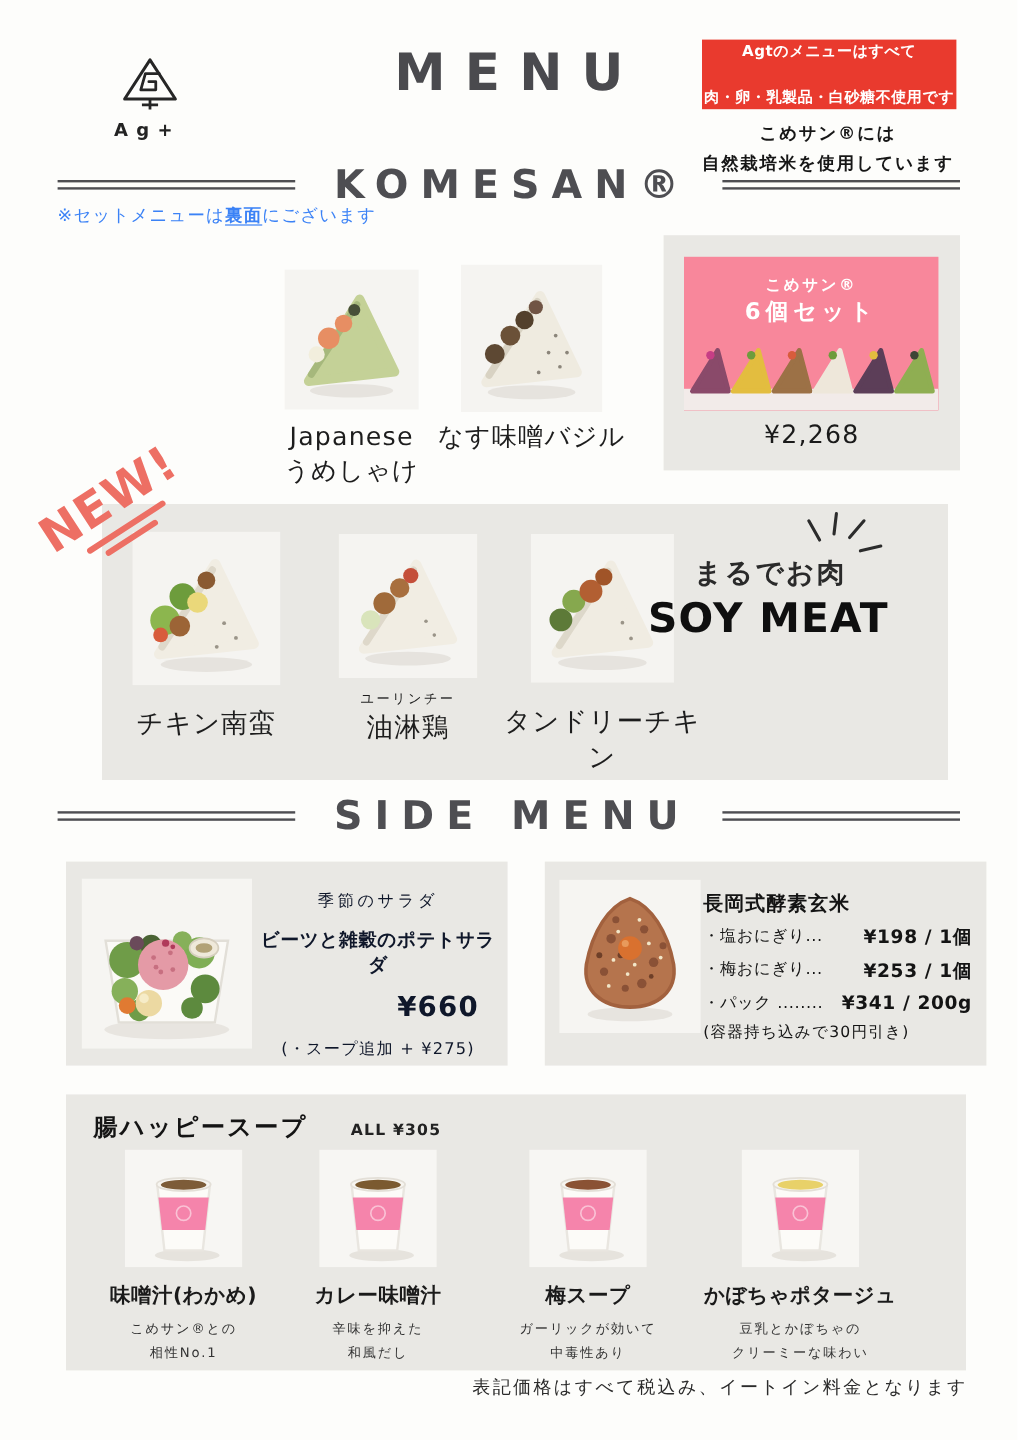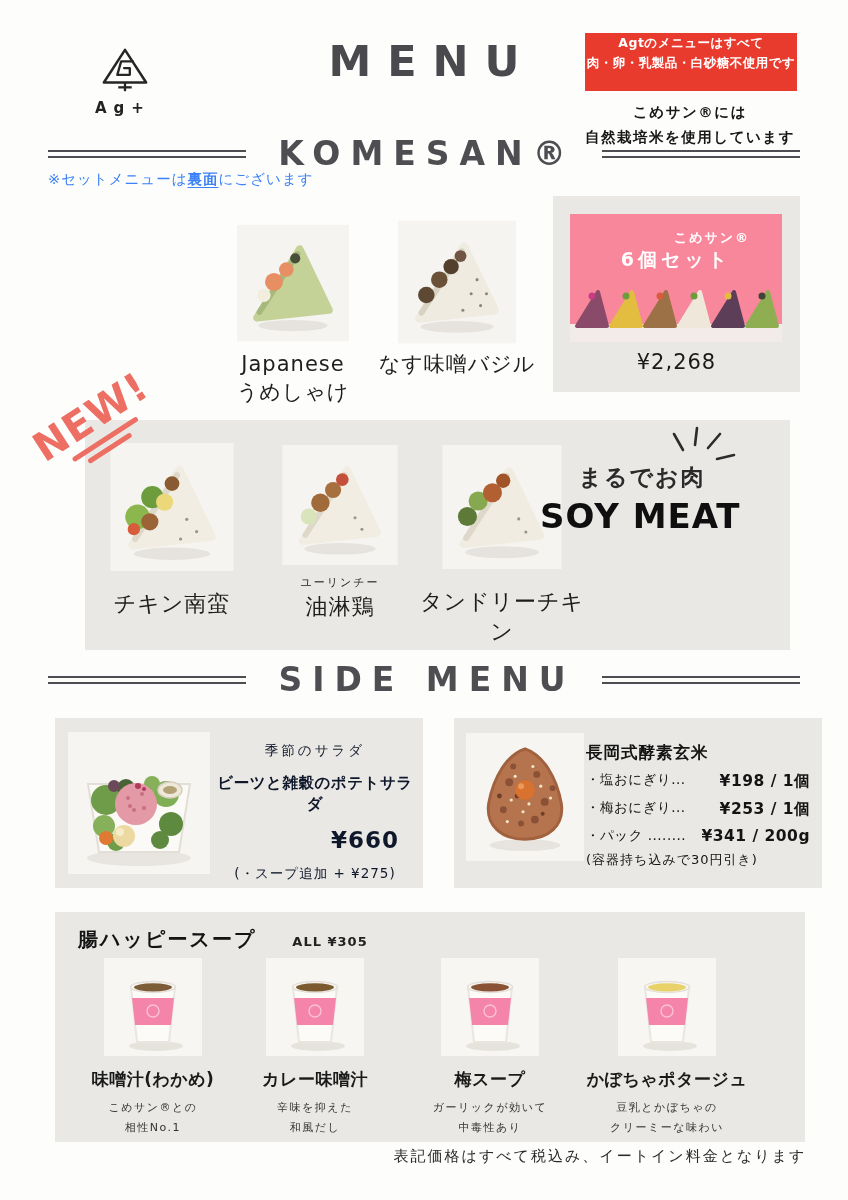--- a/index.html
+++ b/index.html
@@ -8,21 +8,21 @@
   .page *{box-sizing:border-box;}
   .abs{position:absolute;}
 
   
   .logo{left:95px;top:46px;width:80px;}
   .logo svg{display:block;margin-left:2px;}
   .logo-text{font-size:15px;font-weight:600;letter-spacing:7px;color:#232323;margin-top:3px;}
   .title{left:0;top:36px;width:848px;text-align:center;font-size:43px;font-weight:600;
          letter-spacing:16px;padding-left:16px;color:#4a4a4e;}
   .banner{left:585px;top:33px;width:212px;height:58px;background:#e93a2e;color:#ffffff;
-          display:flex;flex-direction:column;justify-content:flex-start;align-items:center;
+          display:flex;flex-direction:column;justify-content:space-between;align-items:center;
           font-weight:700;font-size:12.5px;line-height:1.6;letter-spacing:0.5px;text-align:center;}
   .rice-note{left:565px;top:100px;width:250px;text-align:center;font-size:14.5px;font-weight:600;
              letter-spacing:1.5px;line-height:1.7;color:#171717;}
 
   
   .heading-row{left:48px;width:752px;display:flex;align-items:center;}
   .k-heading{top:134px;}
   .s-heading{top:660px;}
   .dline{flex:1;height:8px;border-top:2.5px solid #4e4e52;border-bottom:2.5px solid #4e4e52;}
   .heading-text{margin:0 26px;font-size:33px;font-weight:600;letter-spacing:10px;color:#4e4e52;
@@ -36,21 +36,21 @@
   .item-label{margin-top:6px;font-size:21px;font-weight:500;color:#1d1d1d;letter-spacing:1px;line-height:1.35;}
   .row2 .item-label{margin-top:18px;font-size:22px;}
   .furigana{margin-top:10px;font-size:11px;letter-spacing:2px;color:#1d1d1d;font-weight:500;}
   .row2 .furigana + .item-label{margin-top:2px;}
 
   
   .set-card{left:553px;top:196px;width:247px;height:196px;background:#e9e8e4;}
   .pink-card{position:absolute;left:17px;top:18px;width:212px;height:128px;background:#f8879b;overflow:hidden;}
   .pink-card svg{position:absolute;left:0;bottom:0;display:block;}
   .pc-l1{position:absolute;top:15px;width:100%;text-align:center;color:#ffffff;font-size:13px;
-         font-weight:700;letter-spacing:2px;z-index:2;margin-left:36px;}
+         font-weight:700;letter-spacing:2px;z-index:2;}
   .pc-l2{position:absolute;top:33px;width:100%;text-align:center;color:#ffffff;font-size:19px;
          font-weight:700;letter-spacing:4px;z-index:2;}
   .set-price{position:absolute;top:154px;width:100%;text-align:center;font-size:21px;font-weight:500;
              color:#1a1a1a;letter-spacing:1px;}
 
   
   .soy-box{left:85px;top:420px;width:705px;height:230px;background:#e9e8e4;}
   .new-badge{left:30px;top:392px;width:132px;transform:rotate(-33deg);transform-origin:center;
              text-align:center;color:#ed6f64;z-index:3;}
   .new-text{font-size:40px;font-weight:800;letter-spacing:1px;}
@@ -139,21 +139,21 @@
       <line x1="20" y1="78" x2="54" y2="26" stroke="#a3b67a" stroke-width="5" stroke-linecap="round" opacity="0.9"></line>
       <circle cx="24" cy="63" r="6" fill="#f2eedd"></circle>
       <circle cx="33" cy="51" r="8" fill="#e78e63"></circle>
       <circle cx="44" cy="40" r="6.5" fill="#e78e63"></circle>
       <circle cx="52" cy="30" r="4.5" fill="#474f38"></circle>
     </svg>
     <div class="item-label">Japanese</div>
     <div class="item-label" style="margin-top:0;">うめしゃけ</div>
   </div>
 
-  <div class="food-item" style="left:377px;top:220px;width:160px;">
+  <div class="food-item" style="left:363px;top:220px;width:160px;">
     <svg width="118" height="124" viewBox="0 0 100 104">
       <rect width="100" height="104" fill="#f5f4f1"></rect>
       <ellipse cx="50" cy="90" rx="31" ry="5" fill="#e6e3de"></ellipse>
       <polygon points="18,83 82,76 56,22" fill="#efebe0" stroke="#efebe0" stroke-width="7" stroke-linejoin="round"></polygon>
       <line x1="20" y1="78" x2="54" y2="26" stroke="#d6d0c0" stroke-width="5" stroke-linecap="round" opacity="0.9"></line>
       <circle cx="24" cy="63" r="7" fill="#5d4833"></circle>
       <circle cx="35" cy="50" r="7" fill="#6b5138"></circle>
       <circle cx="45" cy="39" r="6.5" fill="#53402c"></circle>
       <circle cx="53" cy="30" r="5" fill="#705444"></circle>
       <g fill="#8b857a">

